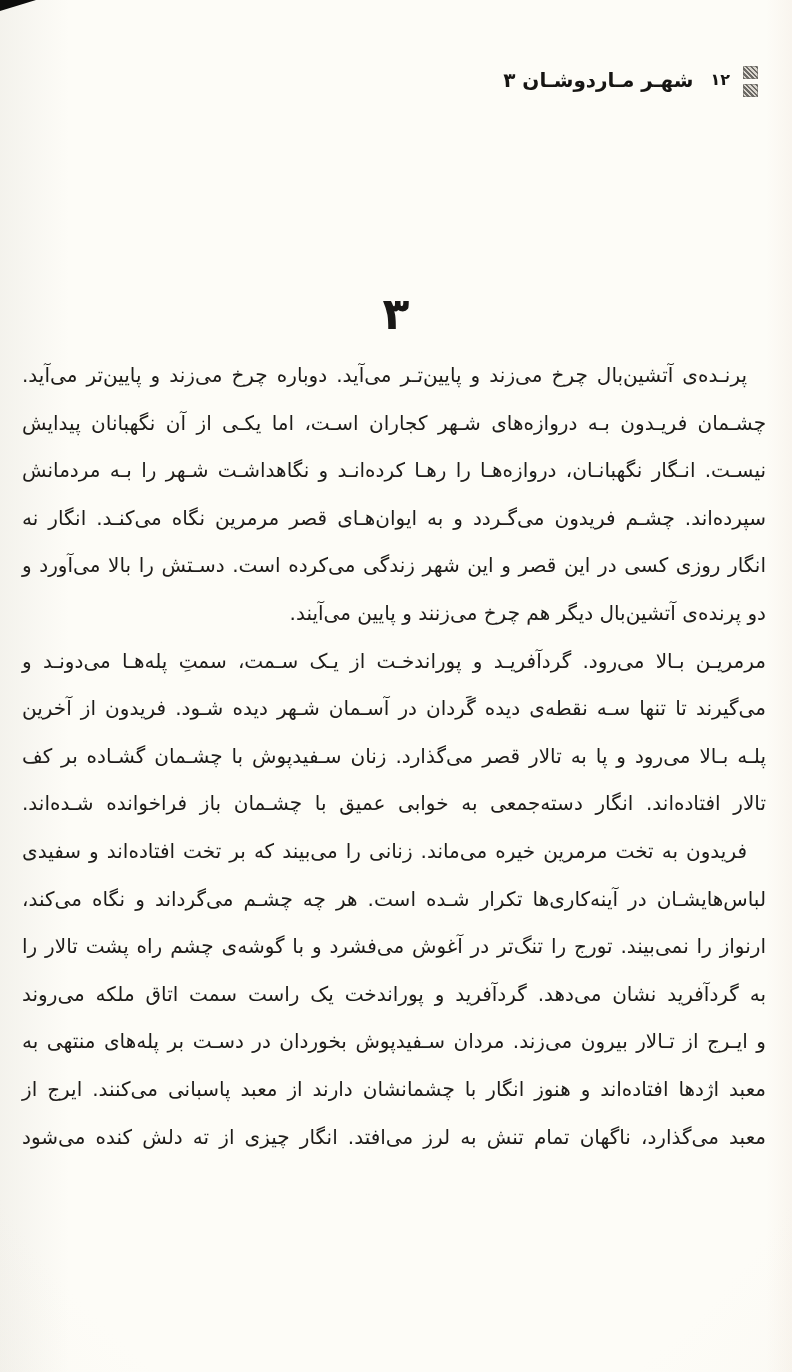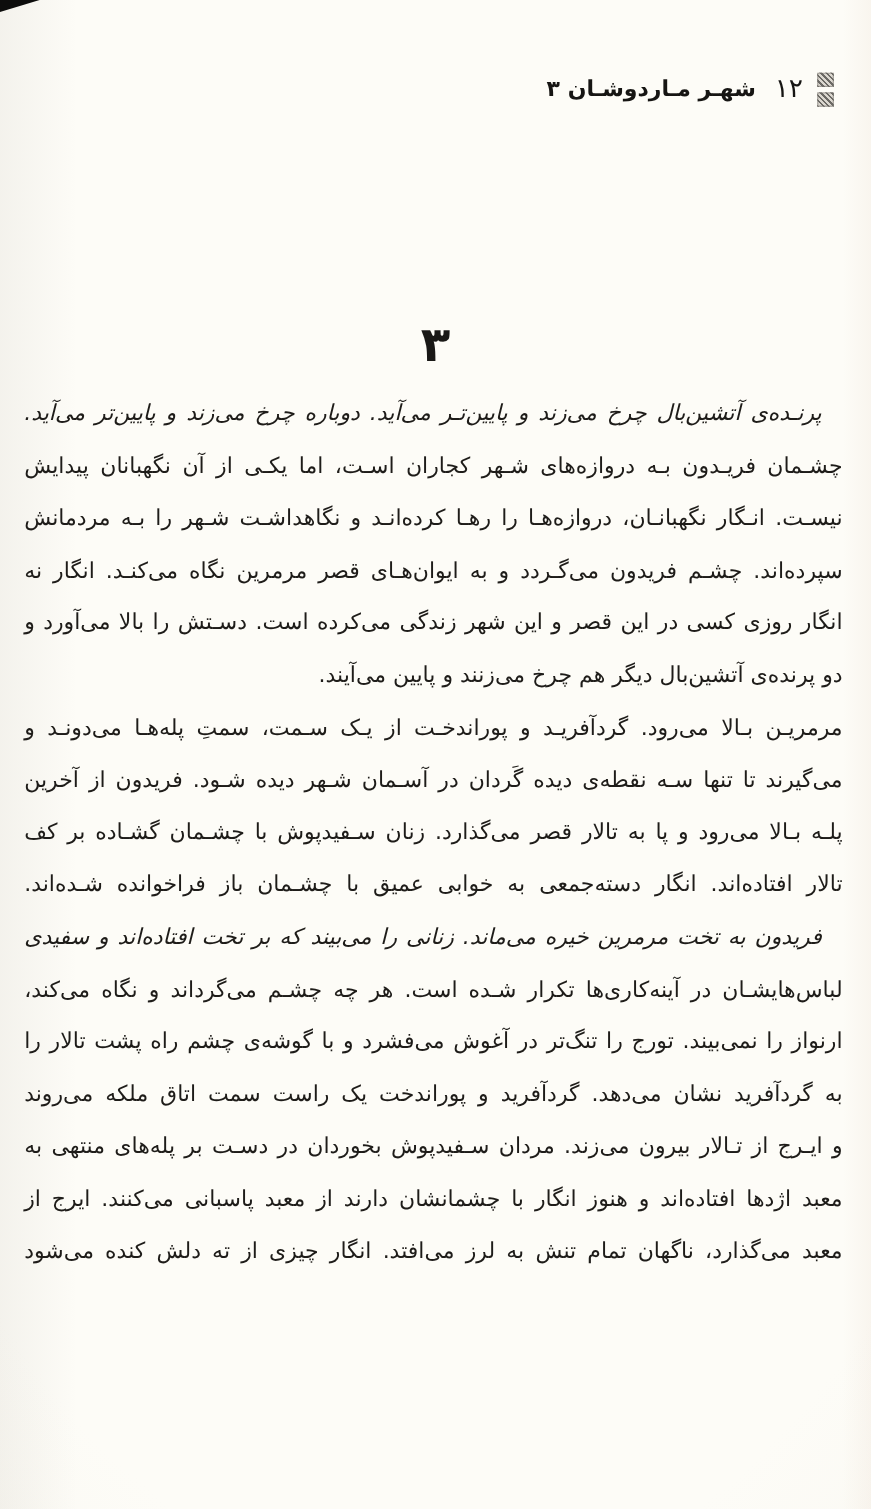--- a/index.html
+++ b/index.html
@@ -29,21 +29,21 @@
     direction:rtl;
   }
   .head-marks{display:flex;flex-direction:column;gap:5px;margin-top:2px;}
   .head-mark{
     width:15px;height:13px;display:block;
     background-color:#cfccc5;
     background-image:repeating-linear-gradient(45deg, rgba(90,88,84,0.85) 0 1.5px, rgba(220,216,208,0.9) 1.5px 3.5px);
     box-shadow:inset 0 0 0 1px rgba(110,108,102,0.55);
   }
   .page-number{
-    font-size:24px;font-weight:normal;letter-spacing:1px;
+    font-size:16px;font-weight:bold;letter-spacing:1px;
     line-height:32px;color:#161513;
   }
   .head-title{
     font-size:20px;font-weight:bold;letter-spacing:1.5px;
     line-height:32px;color:#161513;margin-right:4px;
     white-space:nowrap;
   }
   
   .chapter-number{
     position:absolute;top:284px;left:0;width:100%;
@@ -57,21 +57,21 @@
     font-size:20px;line-height:47.6px;
     text-align:justify;
     direction:rtl;
   }
   .line{
     margin:0;padding:0;
     text-align:justify;
     text-align-last:justify;
     white-space:normal;
   }
-  .line.indent{padding-right:19px;font-style:italic;}
+  .line.indent{padding-right:19px;}
   .line.end{text-align-last:right;}
 </style>
 </head>
 <body>
 
 <div class="page">
 
   <div class="scan-corner"></div>
 
   <header class="running-head">

